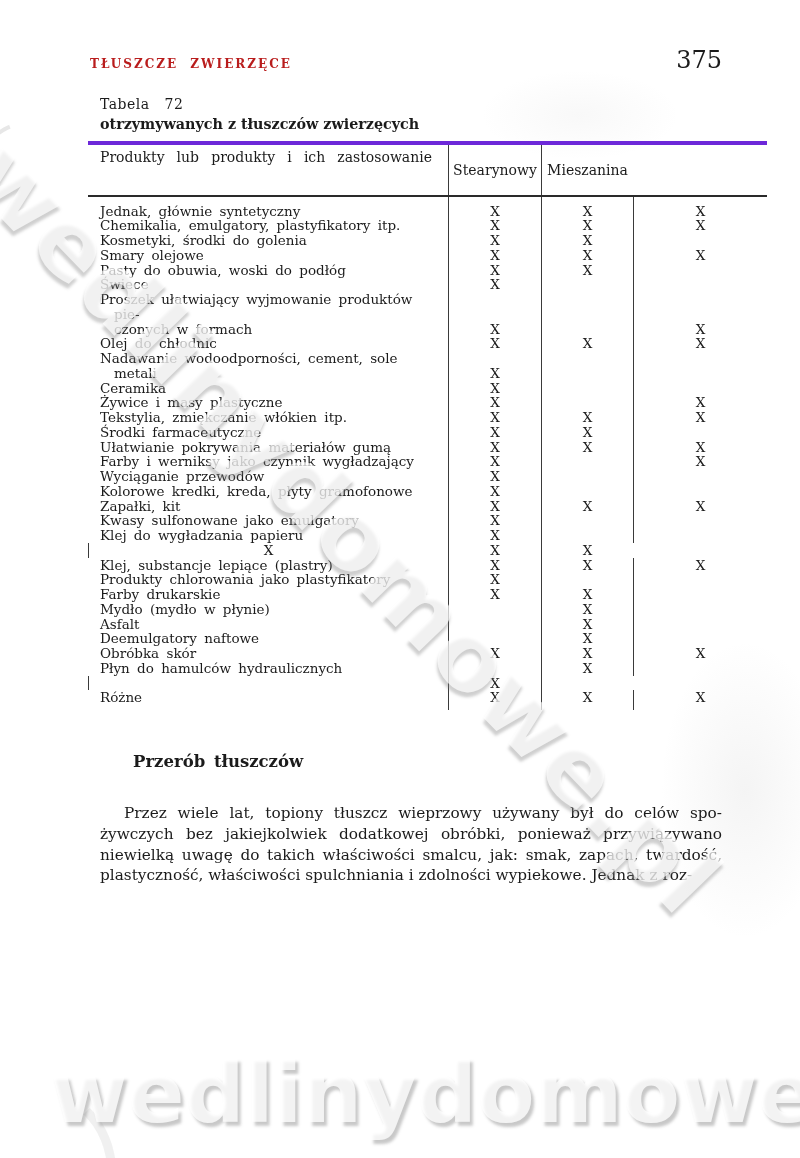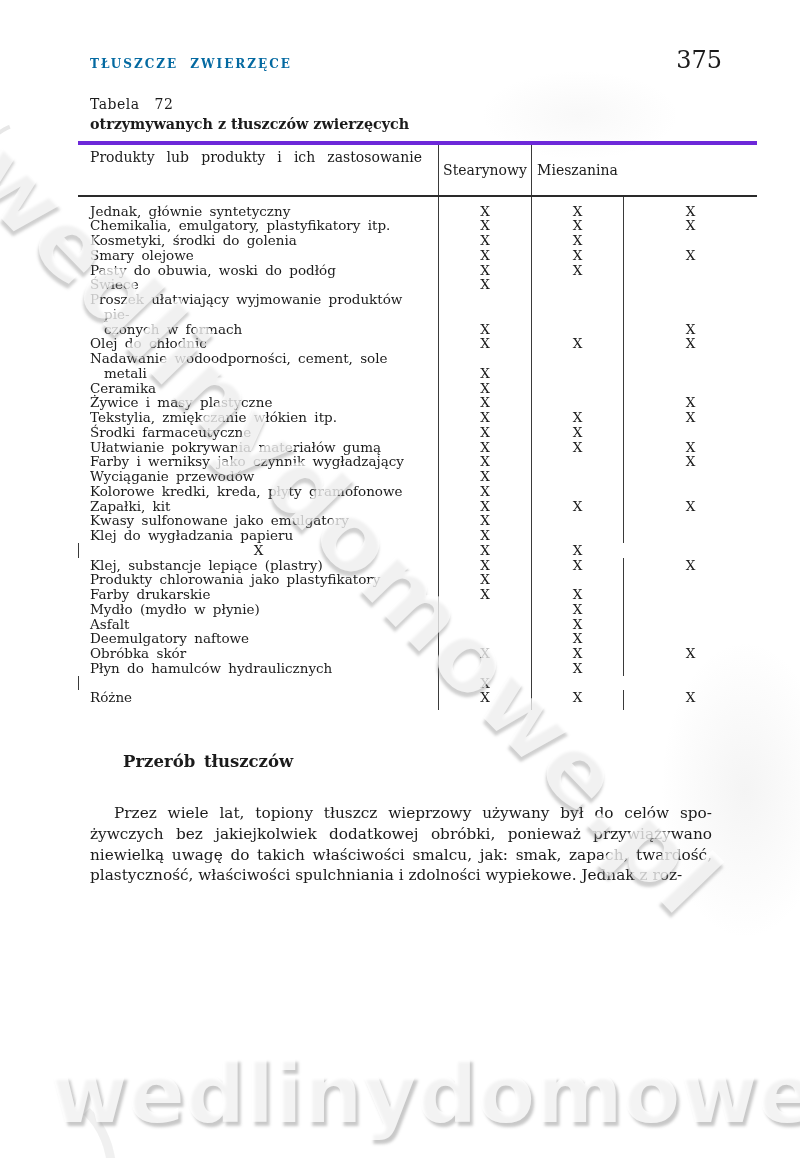--- a/index.html
+++ b/index.html
@@ -20,24 +20,24 @@
   
   .wm{position:absolute;font-family:"DejaVu Sans","Liberation Sans",sans-serif;font-weight:bold;
       white-space:nowrap;pointer-events:none;z-index:5;
       color:rgba(255,255,255,0.70);text-shadow:3px 4px 3px rgba(128,128,128,0.38);}
   .wm-diag{left:28px;top:118px;font-size:96px;transform:rotate(46deg);transform-origin:0 0;letter-spacing:1px;}
   .wm-bottom{left:50px;top:1044px;font-size:84px;color:rgba(255,255,255,0.78);
       text-shadow:3px 4px 3px rgba(125,125,125,0.42);}
 
   .running-header{position:absolute;left:90px;right:78px;top:46px;z-index:1;
       display:flex;justify-content:space-between;align-items:baseline;}
-  .running-title{font-size:12px;font-weight:bold;letter-spacing:2px;word-spacing:6px;color:#0369a1;}
+  .running-title{font-size:12px;font-weight:bold;letter-spacing:2px;word-spacing:6px;color:#b91c1c;}
   .page-number{font-size:24px;}
 
-  .content{position:absolute;left:90px;top:89px;width:622px;z-index:1;}
+  .content{position:absolute;left:100px;top:89px;width:622px;z-index:1;}
   .para .line{font-size:15.3px;line-height:20.2px;text-align:justify;text-align-last:justify;}
   .para div.line:last-of-type{text-align-last:left;}
   .para.indent div.line:first-of-type{text-indent:24px;}
 
   .table-label{margin-top:7px;font-size:14px;word-spacing:10px;letter-spacing:0.5px;}
   .caption{margin-top:3px;font-weight:bold;}
   .caption .line{font-size:14.3px;line-height:18.5px;text-align:justify;text-align-last:justify;}
   .caption div.line:last-of-type{text-align-last:left;}
 
   .data-table{margin-top:7px;margin-left:-12px;width:679px;border-top:4px solid #6d28d9;}

